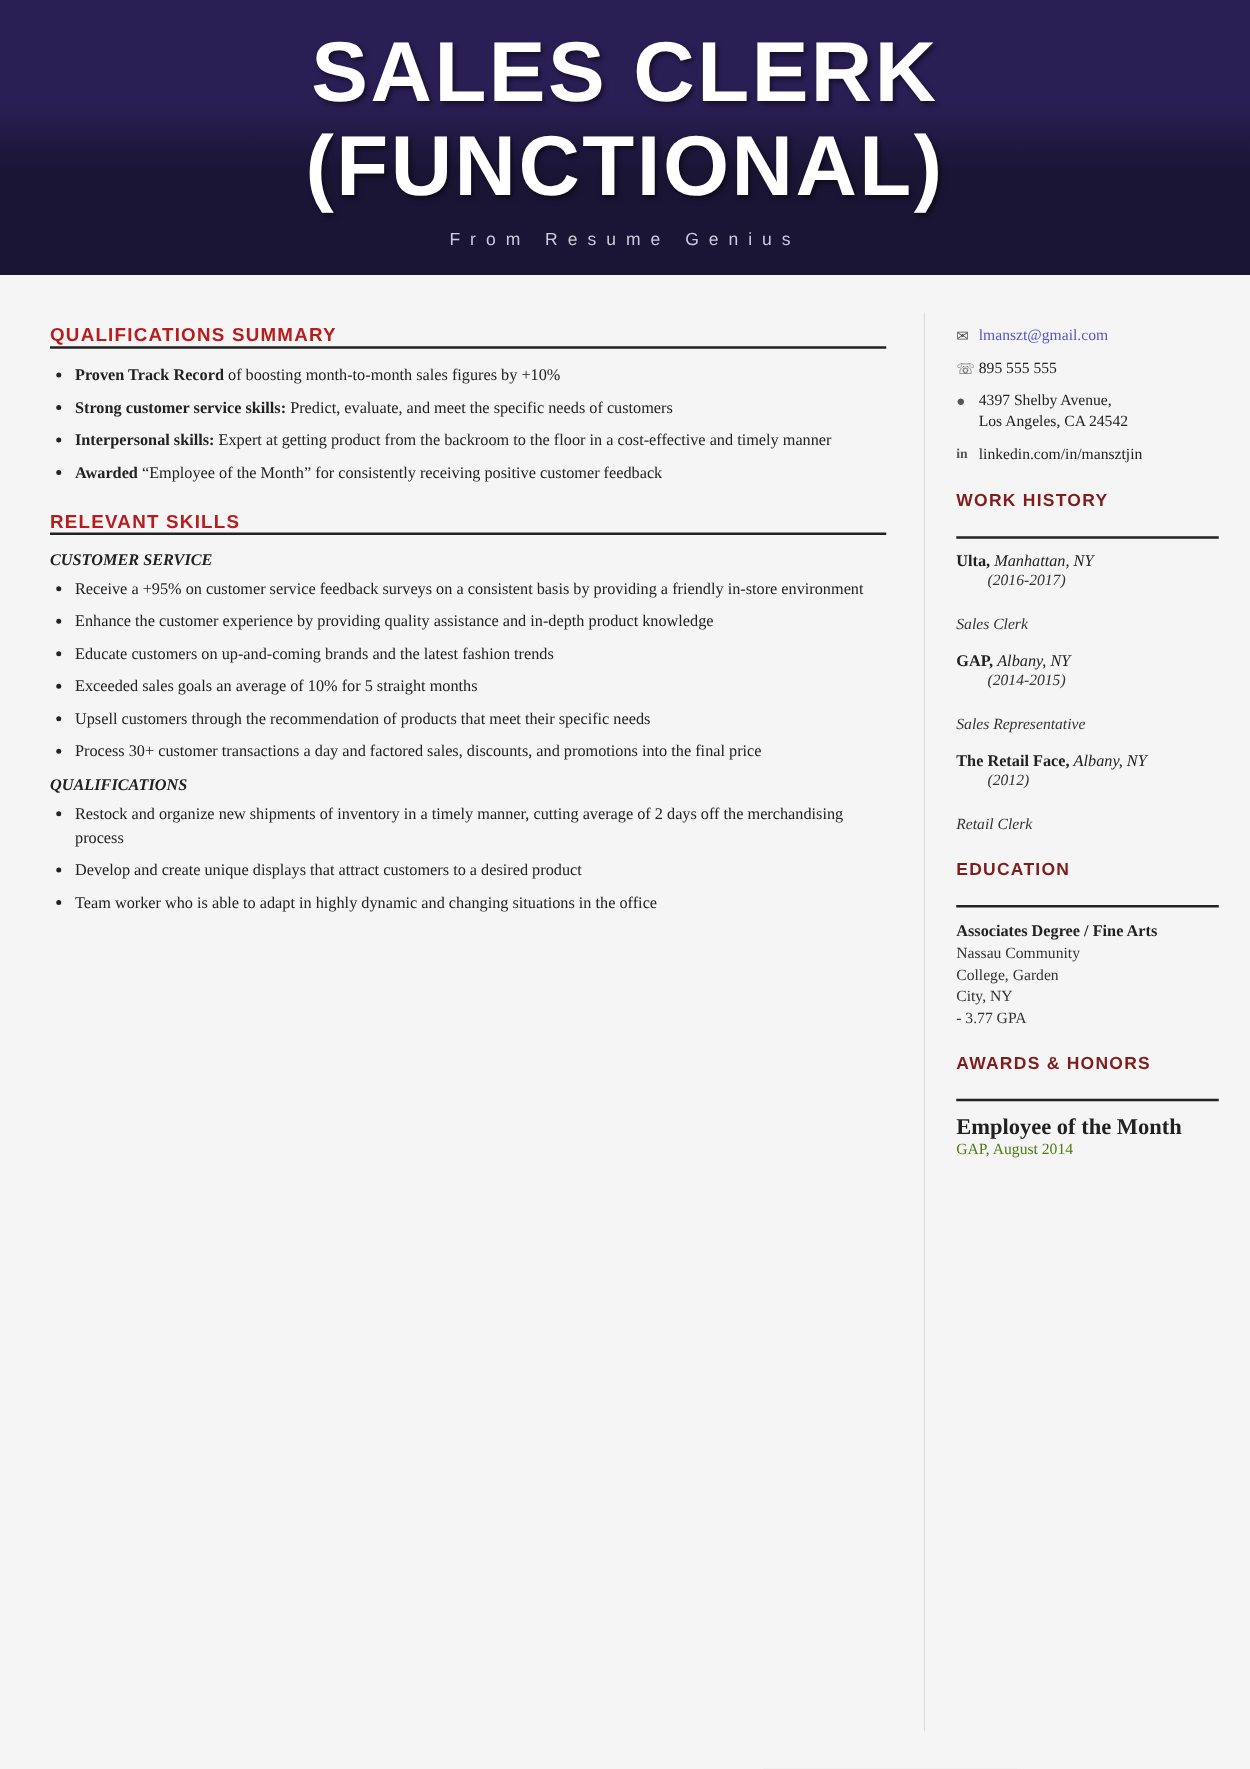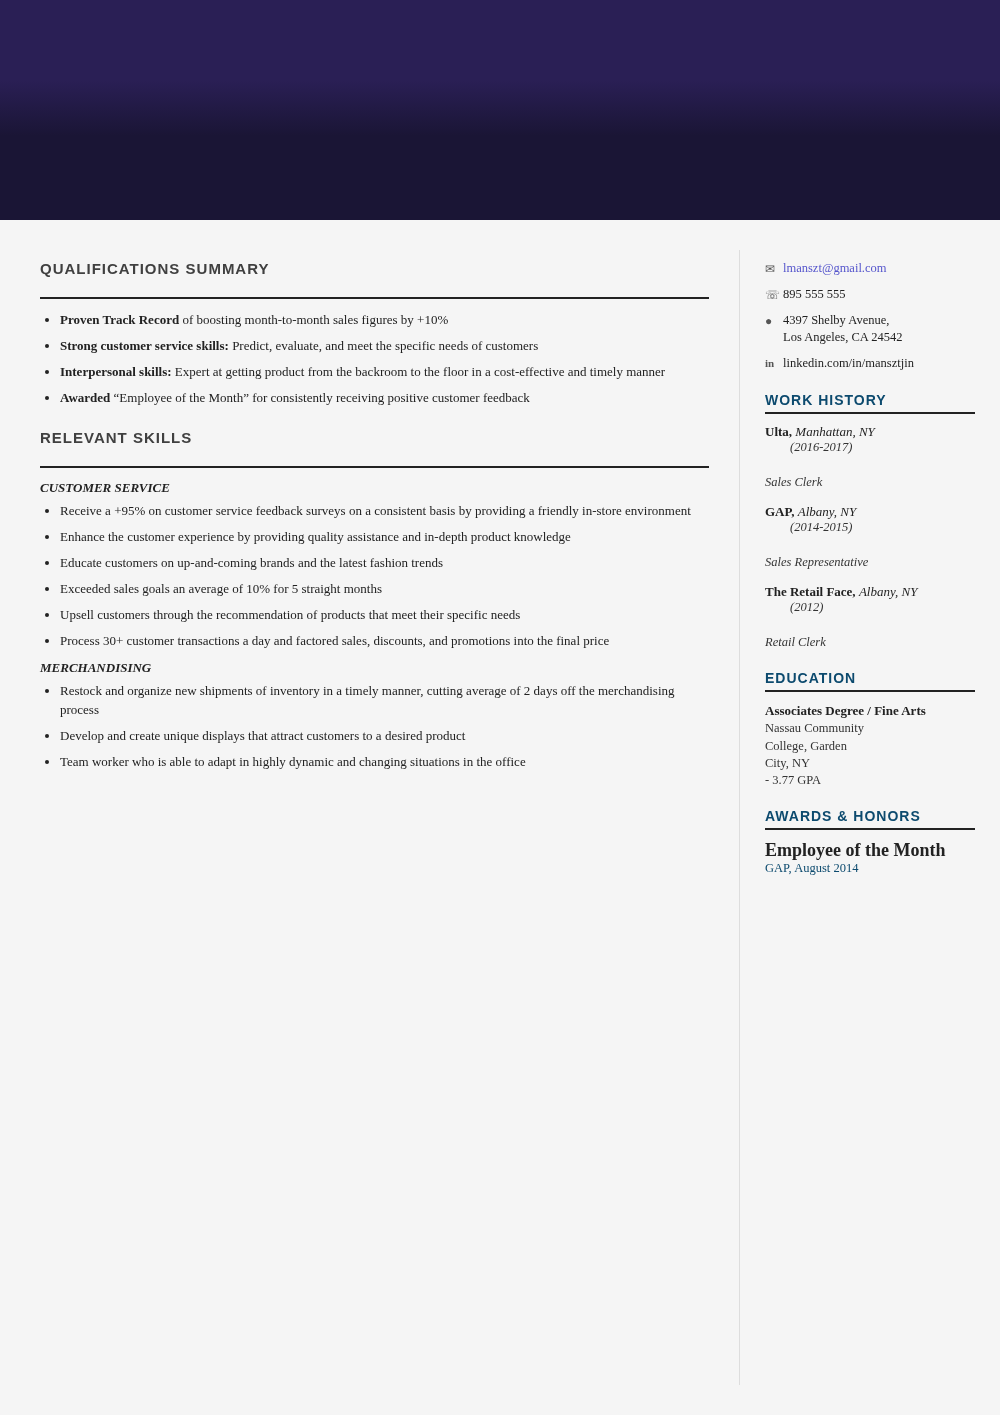--- a/index.html
+++ b/index.html
@@ -94,23 +94,23 @@
       padding: 10px 25px 20px 25px;
       flex-shrink: 0;
     }
 
     
     .section-title {
       font-family: 'Arial Black', sans-serif;
       font-size: 15px;
       font-weight: 900;
       text-transform: uppercase;
-      color: #404040;
+      color: #b91c1c;
       border-bottom: 2px solid #222;
-      padding-bottom: 20px;
+      padding-bottom: 0;
       margin-bottom: 12px;
       letter-spacing: 1px;
     }
 
     .section {
       margin-bottom: 22px;
     }
 
     
     ul.resume-list {
@@ -208,46 +208,50 @@
 
     
     .award-title {
       font-size: 18px;
       font-weight: bold;
       color: #222;
     }
 
     .award-detail {
       font-size: 12.5px;
-      color: #0c4a6e;
+      color: #4d7c0f;
     }
 
     .right-section-title {
       font-family: 'Arial Black', sans-serif;
       font-size: 14px;
       font-weight: 900;
       text-transform: uppercase;
-      color: #0c4a6e;
+      color: #7f1d1d;
       border-bottom: 2px solid #222;
-      padding-bottom: 4px;
+      padding-bottom: 21px;
       margin-bottom: 10px;
       letter-spacing: 1px;
     }
 
     .right-section {
       margin-bottom: 20px;
     }
 
     .bold-inline { font-weight: bold; }
   </style>
 </head>
 <body>
 
 <div class="header">
   <div class="city-bg"></div>
+  <div class="header-content">
+    <div class="header-title">SALES CLERK (FUNCTIONAL)</div>
+    <div class="header-subtitle">From   Resume   Genius</div>
+  </div>
 </div>
 
 <div class="main-content">
 
   <div class="left-column">
 
     <div class="section">
       <div class="section-title">QUALIFICATIONS SUMMARY</div>
       <ul class="resume-list">
         <li>
@@ -278,21 +282,21 @@
         <li>Enhance the customer experience by providing quality assistance and in-depth product knowledge</li>
         <li>Educate customers on up-and-coming brands and the latest fashion trends</li>
       </ul>
 
       <ul class="resume-list">
         <li>Exceeded sales goals an average of 10% for 5 straight months</li>
         <li>Upsell customers through the recommendation of products that meet their specific needs</li>
         <li>Process 30+ customer transactions a day and factored sales, discounts, and promotions into the final price</li>
       </ul>
 
-      <div class="skill-category">MERCHANDISING</div>
+      <div class="skill-category">QUALIFICATIONS</div>
       <ul class="resume-list">
         <li>Restock and organize new shipments of inventory in a timely manner, cutting average of 2 days off the merchandising process</li>
         <li>Develop and create unique displays that attract customers to a desired product</li>
         <li>Team worker who is able to adapt in highly dynamic and changing situations in the office</li>
       </ul>
     </div>
 
   </div>
 
   <div class="right-column">

